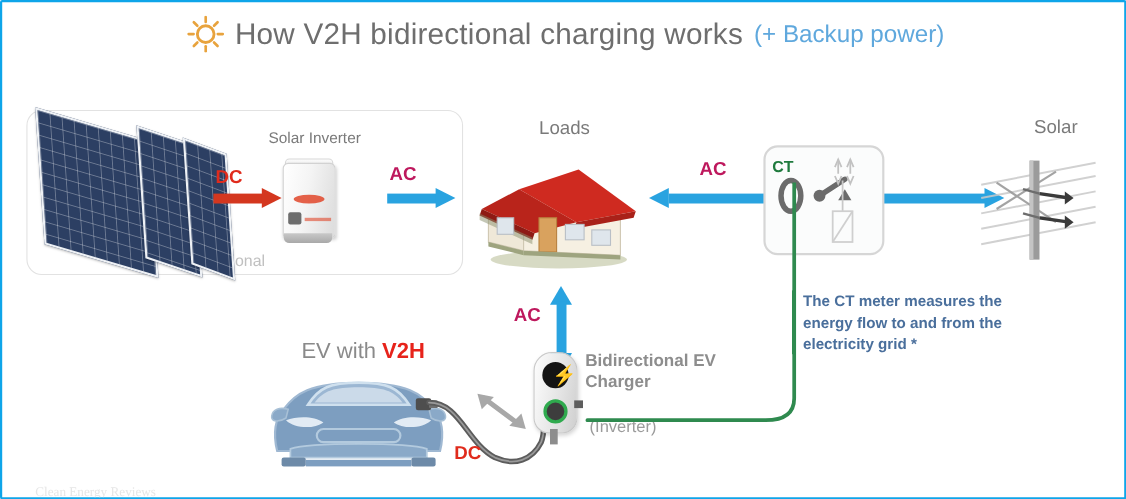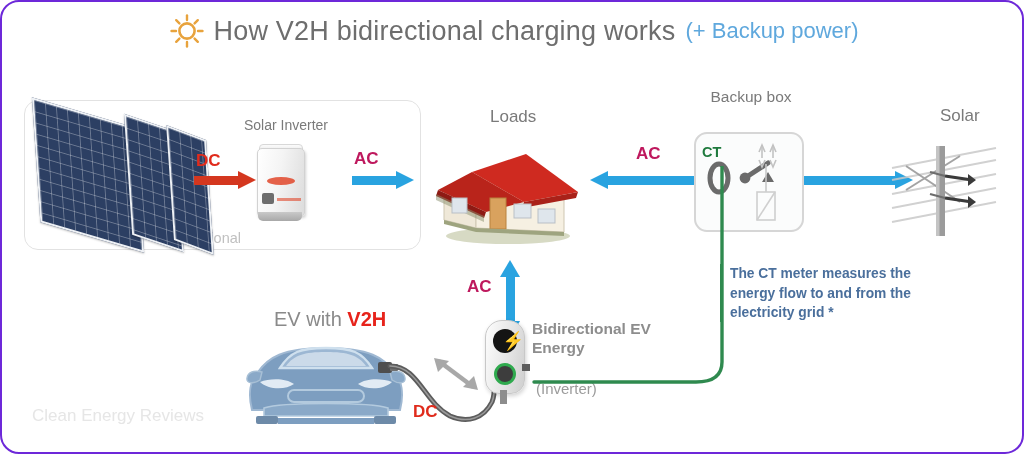--- a/index.html
+++ b/index.html
@@ -1,18 +1,18 @@
 <!DOCTYPE html>
 <html><head>
 <meta charset="utf-8">
 <style>
   html,body{margin:0;padding:0;background:#fff;}
   body{font-family:"Liberation Sans",sans-serif;}
   #stage{position:relative;width:1024px;height:454px;background:#ffffff;
-         border:2px solid #6d28d9;border-radius:19px;box-sizing:border-box;overflow:hidden;}
+         border:2px solid #0ea5e9;border-radius:2px;box-sizing:border-box;overflow:hidden;}
   .abs{position:absolute;}
   .lbl{color:#7a7a7a;font-weight:400;white-space:nowrap;}
 
   
   #title-row{left:0;top:12px;width:1024px;text-align:center;display:flex;
              align-items:center;justify-content:center;gap:10px;}
   #title-main{font-size:27px;color:#6e6e6e;letter-spacing:.2px;white-space:nowrap;}
   #title-sub{font-size:22px;color:#5fa8dd;white-space:nowrap;}
   #sun-icon{width:34px;height:34px;position:relative;flex:0 0 auto;}
 
@@ -139,21 +139,21 @@
 
   
   #green-wire{left:512px;top:164px;width:212px;height:232px;}
 
   
   #ct-note{left:728px;top:262px;width:200px;font-size:13.8px;font-weight:bold;
            color:#4a6f9c;line-height:19.5px;}
   #ct-note-bar{left:718px;top:262px;width:3px;height:58px;background:#2f8a4f;}
 
   
-  #watermark{left:30px;top:404px;font-size:17px;color:#e6e6e6;}
+  #watermark{left:30px;top:438px;font-size:12px;color:#e6e6e6;font-family:Liberation Serif, serif;}
 </style>
 </head>
 <body>
 
 <div id="stage">
 
   <div class="abs" id="title-row">
     <span id="sun-icon">
       <svg viewBox="0 0 34 34" width="34" height="34">
         <circle cx="17" cy="17" r="7.6" fill="none" stroke="#e8a33d" stroke-width="2.6"></circle>
@@ -240,21 +240,20 @@
     <span class="shaft"></span>
       <span class="head"></span>
   </div>
   <div class="abs" id="ac-trunk-mid"></div>
   <div class="abs h-arrow" id="ac-trunk-right">
     <span class="shaft"></span>
       <span class="head"></span>
   </div>
 
   <div class="abs lbl" id="backup-label">
-    <div>Backup box</div>
   </div>
   <div class="abs" id="backup-box">
     <svg viewBox="0 0 106 96" width="106" height="96" style="position:absolute;left:0;top:0;">
 
       <g>
         <ellipse cx="23" cy="44" rx="9" ry="14" fill="none" stroke="#6b6b6b" stroke-width="5"></ellipse>
         <ellipse cx="23" cy="44" rx="3.4" ry="7" fill="#fbfcfc"></ellipse>
       </g>
 
       <g>
@@ -370,21 +369,21 @@
   <div class="abs" id="charger">
     <div id="chg-body">
       <div id="chg-bolt">
           <span>⚡</span>
         </div>
       <div id="chg-socket"></div>
     </div>
     <div id="chg-foot"></div>
     <div id="chg-port"></div>
   </div>
-  <div class="abs" id="charger-label">Bidirectional EV Energy</div>
+  <div class="abs" id="charger-label">Bidirectional EV Charger</div>
   <div class="abs" id="inverter-paren">(Inverter)</div>
 
   <div class="abs" id="green-wire">
     <svg viewBox="0 0 212 232" width="212" height="232">
       <path d="M208 0 L208 196 C208 212 196 216 182 216 L20 216" fill="none" stroke="#2f8a4f" stroke-width="3.4" stroke-linecap="round"></path>
     </svg>
   </div>
 
   <div class="abs" id="ct-note-bar"></div>
   <div class="abs" id="ct-note">The CT meter measures the energy flow to and from the electricity grid *</div>

